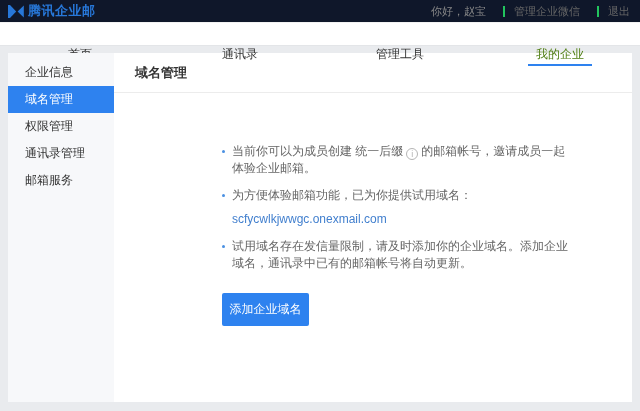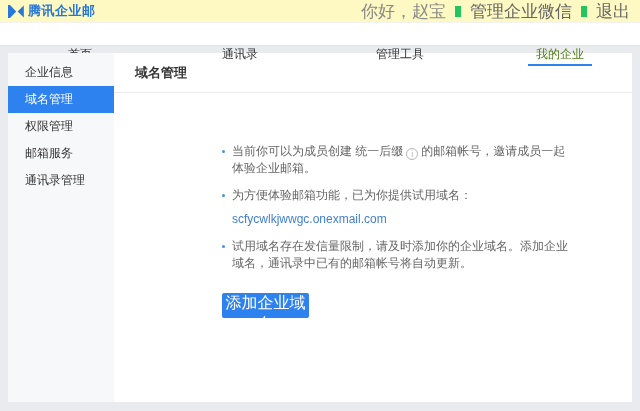--- a/index.html
+++ b/index.html
@@ -4,29 +4,29 @@
 <style>
   * { margin:0; padding:0; box-sizing:border-box; }
   html,body { width:640px; height:411px; overflow:hidden; }
   body {
     background:#e9ebee;
     font-family:"Liberation Sans","DejaVu Sans",sans-serif;
     -webkit-font-smoothing:antialiased;
   }
   
   .header {
-    height:22px; background:#fef9c3;
+    height:22px; background:#0f172a;
     display:flex; align-items:center; justify-content:space-between;
     padding:0 8px;
   }
   .logo { display:flex; align-items:center; gap:4px; cursor:pointer; }
   .logo-text { color:#2777d8; font-size:13px; font-weight:bold; letter-spacing:.5px; }
-  .header-right { display:flex; align-items:center; font-size:17px; color:#888; }
+  .header-right { display:flex; align-items:center; font-size:11px; color:#888; }
   .header-right .seg { padding:0 9px; line-height:11px; }
-  .header-right .seg + .seg { border-left:6px solid #22c55e; }
+  .header-right .seg + .seg { border-left:2px solid #22c55e;margin-left:8px; }
   .header-right a.seg { color:#666; text-decoration:none; cursor:pointer; }
   .header-right .seg:last-child { padding-right:2px; }
   
   .tabbar {
     height:24px; background:#fff; display:flex;
     border-top:1px solid #f2f2f2; border-bottom:1px solid #e3e5e8;
   }
   .tab { flex:1; text-align:center; font-size:12px; color:#333; line-height:22px; cursor:pointer;margin-top:20px; }
   .tab.active { color:#4d7c0f; }
   .tab.active .tab-inner {
@@ -58,22 +58,22 @@
     display:inline-block; margin-top:7px;
     color:#417fce; text-decoration:none; cursor:pointer; font-size:12px;
   }
   .info-icon {
     display:inline-block; width:12px; height:12px; line-height:11px;
     border:1px solid #b5b5b5; border-radius:50%;
     color:#b5b5b5; font-size:9px; text-align:center;
     vertical-align:-2px; margin:0 3px; font-style:normal;
   }
   .add-btn {
-    margin-top:11px; width:87px; height:25px;
-    background:#2e82ef; color:#fff; font-size:16px;
+    margin-top:11px; width:87px; height:33px;
+    background:#2e82ef; color:#fff; font-size:12px;
     border:none; border-radius:2px; cursor:pointer;
     font-family:inherit;
   }
 </style>
 </head>
 <body>
 
 <div class="header">
   <div class="logo">
     <span style="display:inline-flex;">
@@ -107,22 +107,22 @@
   </div>
 </div>
 
 <div class="content">
   <div class="panel">
 
     <div class="sidebar">
       <div class="side-item">企业信息</div>
       <div class="side-item active">域名管理</div>
       <div class="side-item">权限管理</div>
+      <div class="side-item">通讯录管理</div>
       <div class="side-item">邮箱服务</div>
-      <div class="side-item">通讯录管理</div>
     </div>
 
     <div class="main">
       <div class="main-title">域名管理</div>
 
       <div class="list">
 
         <div class="bullet">
           <span class="dot"></span>
           <div class="btext">

